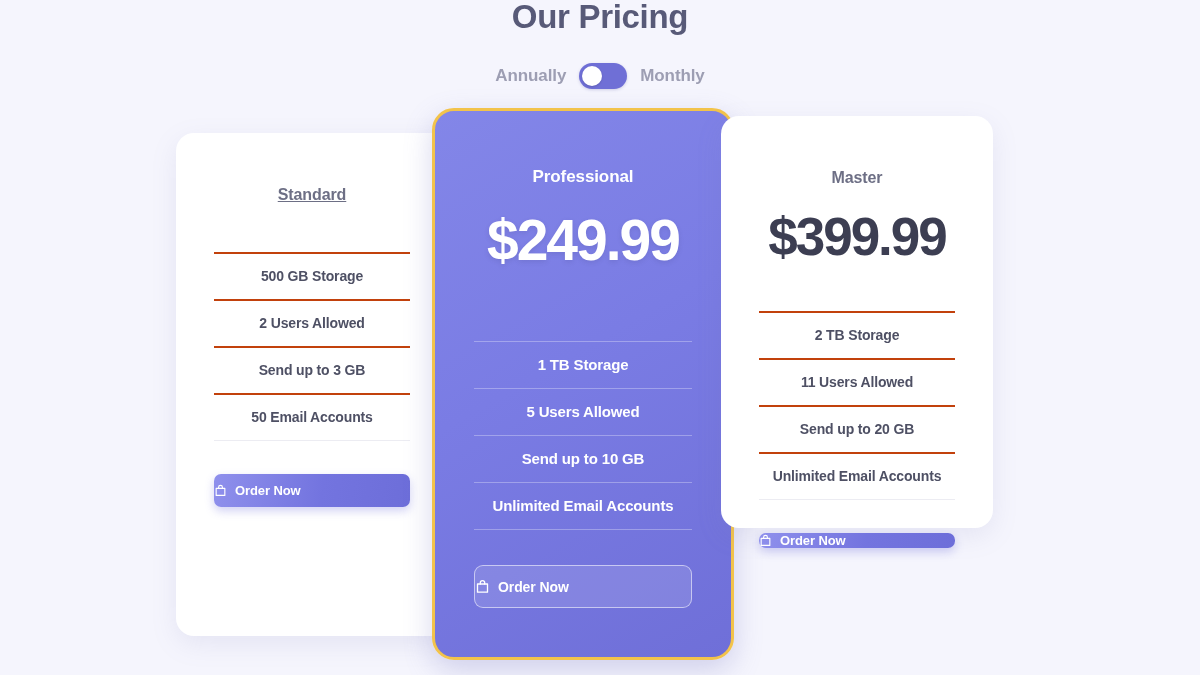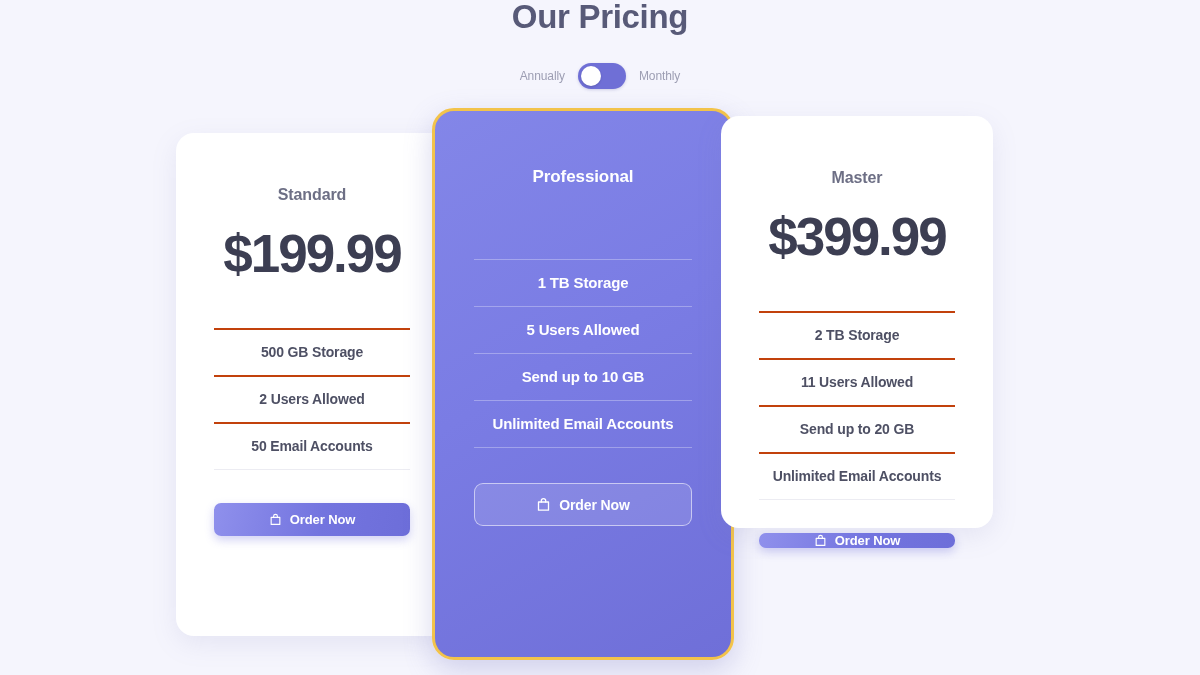--- a/index.html
+++ b/index.html
@@ -18,21 +18,21 @@
     text-align:center;
     font-size:33px; font-weight:bold; letter-spacing:-0.3px;
     color:#585a78;
   }
 
   .billing-toggle {
     position:absolute; top:63px; left:0; width:1200px;
     display:flex; align-items:center; justify-content:center; gap:13px;
   }
   .billing-label {
-    font-size:12px; font-weight:normal; color:#9d9eb3; letter-spacing:-0.1px;text-align:right;
+    font-size:17px; font-weight:bold; color:#9d9eb3; letter-spacing:-0.1px;text-align:right;
   }
   .switch {
     width:48px; height:26px; border-radius:13px;
     background:#6f6fd6; position:relative; flex:0 0 auto;
     box-shadow:0 1px 3px rgba(90,90,160,0.25);
   }
   .switch .knob {
     position:absolute; top:3px; left:3px;
     width:20px; height:20px; border-radius:50%;
     background:#ffffff;
@@ -57,21 +57,21 @@
     background:linear-gradient(150deg,#8386e8 0%, #7a7ce4 45%, #6f6fd8 100%);
     border:3px solid #f2c34b;
     border-radius:22px;
     box-shadow:0 10px 28px rgba(110,110,190,0.28);
   }
 
   .plan-name {
     font-size:16px; font-weight:bold; color:#6d6f85;
     letter-spacing:-0.1px;
   }
-  .card.standard .plan-name { margin-top:53px; }
+  .card.standard .plan-name { margin-top:53px;text-decoration:underline; }
   .card.master   .plan-name { margin-top:53px; }
   .card.featured .plan-name {
     margin-top:56px; color:#ffffff; font-size:17px;
   }
 
   .price {
     font-weight:bold; color:#3c3e52; letter-spacing:-2px;
     line-height:1;
   }
   .card.standard .price { font-size:53px; margin-top:23px; }
@@ -98,21 +98,21 @@
   .feature:last-child { border-bottom:1px solid #ececf2; }
   .card.featured .feature {
     color:#ffffff; font-size:15px;
     border-top:1px solid rgba(255,255,255,0.30);
   }
   .card.featured .feature:last-child {
     border-bottom:1px solid rgba(255,255,255,0.30);
   }
 
   .order-btn {
-    display:flex; align-items:center; justify-content:center; gap:8px;
+    display:flex; align-items:center; gap:8px;
     font-family:"Liberation Sans", sans-serif;
     font-weight:bold; letter-spacing:-0.1px;
     cursor:pointer; border:none;
   }
   .card.standard .order-btn,
   .card.master   .order-btn {
     margin-top:33px; width:196px; height:33px;
     border-radius:7px; font-size:13px; color:#ffffff;
     background:linear-gradient(100deg,#8f90ec 0%, #7374df 55%, #6d6ed9 100%);
     box-shadow:0 4px 10px rgba(115,116,223,0.33);
@@ -140,37 +140,38 @@
     <div class="switch">
       <div class="knob"></div>
     </div>
     <span class="billing-label">Monthly</span>
   </div>
 
   <div class="cards">
 
     <div class="card standard">
       <div class="plan-name">Standard</div>
-      <div class="price">$199.99</div>
       <ul class="features">
         <li class="feature">500 GB Storage</li>
         <li class="feature">2 Users Allowed</li>
+        <li class="feature">Send up to 3 GB</li>
         <li class="feature">50 Email Accounts</li>
       </ul>
       <button class="order-btn">
         <svg class="bag-icon" viewBox="0 0 24 24" fill="none" stroke="#ffffff" stroke-width="2.1" stroke-linecap="round" stroke-linejoin="round">
           <path d="M4 8h16v13H4z"></path>
           <path d="M8.5 8V6a3.5 3.5 0 0 1 7 0v2"></path>
         </svg>
         <span>Order Now</span>
       </button>
     </div>
 
     <div class="card featured">
       <div class="plan-name">Professional</div>
+      <div class="price">$249.99</div>
       <ul class="features">
         <li class="feature">1 TB Storage</li>
         <li class="feature">5 Users Allowed</li>
         <li class="feature">Send up to 10 GB</li>
         <li class="feature">Unlimited Email Accounts</li>
       </ul>
       <button class="order-btn">
         <svg class="bag-icon" viewBox="0 0 24 24" fill="none" stroke="#ffffff" stroke-width="2.1" stroke-linecap="round" stroke-linejoin="round">
           <path d="M4 8h16v13H4z"></path>
           <path d="M8.5 8V6a3.5 3.5 0 0 1 7 0v2"></path>

